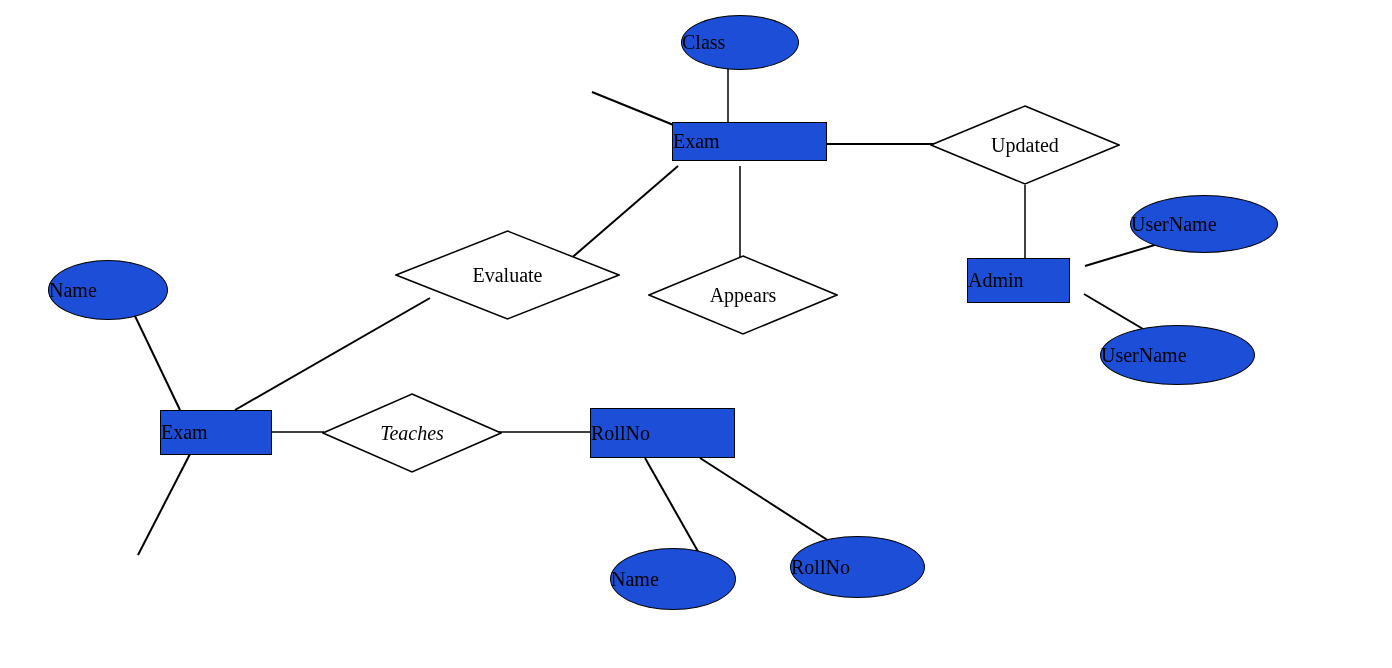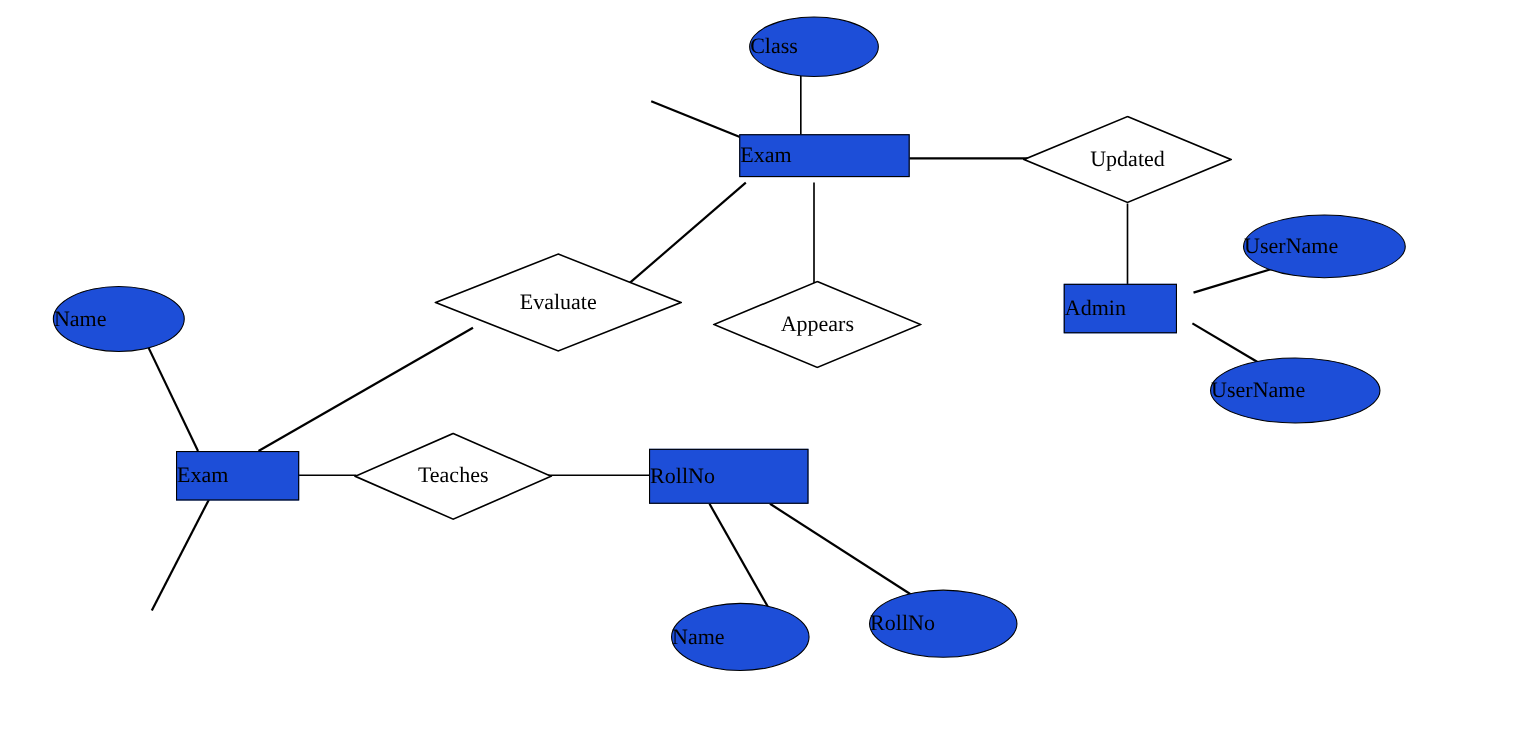--- a/index.html
+++ b/index.html
@@ -129,21 +129,21 @@
     <span class="rel-label">Evaluate</span>
   </div>
 
   <div class="rel-wrap" style="left:648px; top:255px; width:190px; height:80px;">
     <svg width="190" height="80">
         <polygon points="95,1 189,40 95,79 1,40" fill="#fff" stroke="#000" stroke-width="1.5"></polygon>
       </svg>
     <span class="rel-label">Appears</span>
   </div>
 
-  <div class="rel-wrap" style="left:322px; top:393px; width:180px; height:80px;">
+  <div class="rel-wrap" style="left:322px; top:393px; width:180px; height:80px;font-style:italic;">
     <svg width="180" height="80">
         <polygon points="90,1 179,40 90,79 1,40" fill="#fff" stroke="#000" stroke-width="1.5"></polygon>
       </svg>
     <span class="rel-label">Teaches</span>
   </div>
 
   <div class="rel-wrap" style="left:930px; top:105px; width:190px; height:80px;">
     <svg width="190" height="80">
         <polygon points="95,1 189,40 95,79 1,40" fill="#fff" stroke="#000" stroke-width="1.5"></polygon>
       </svg>

